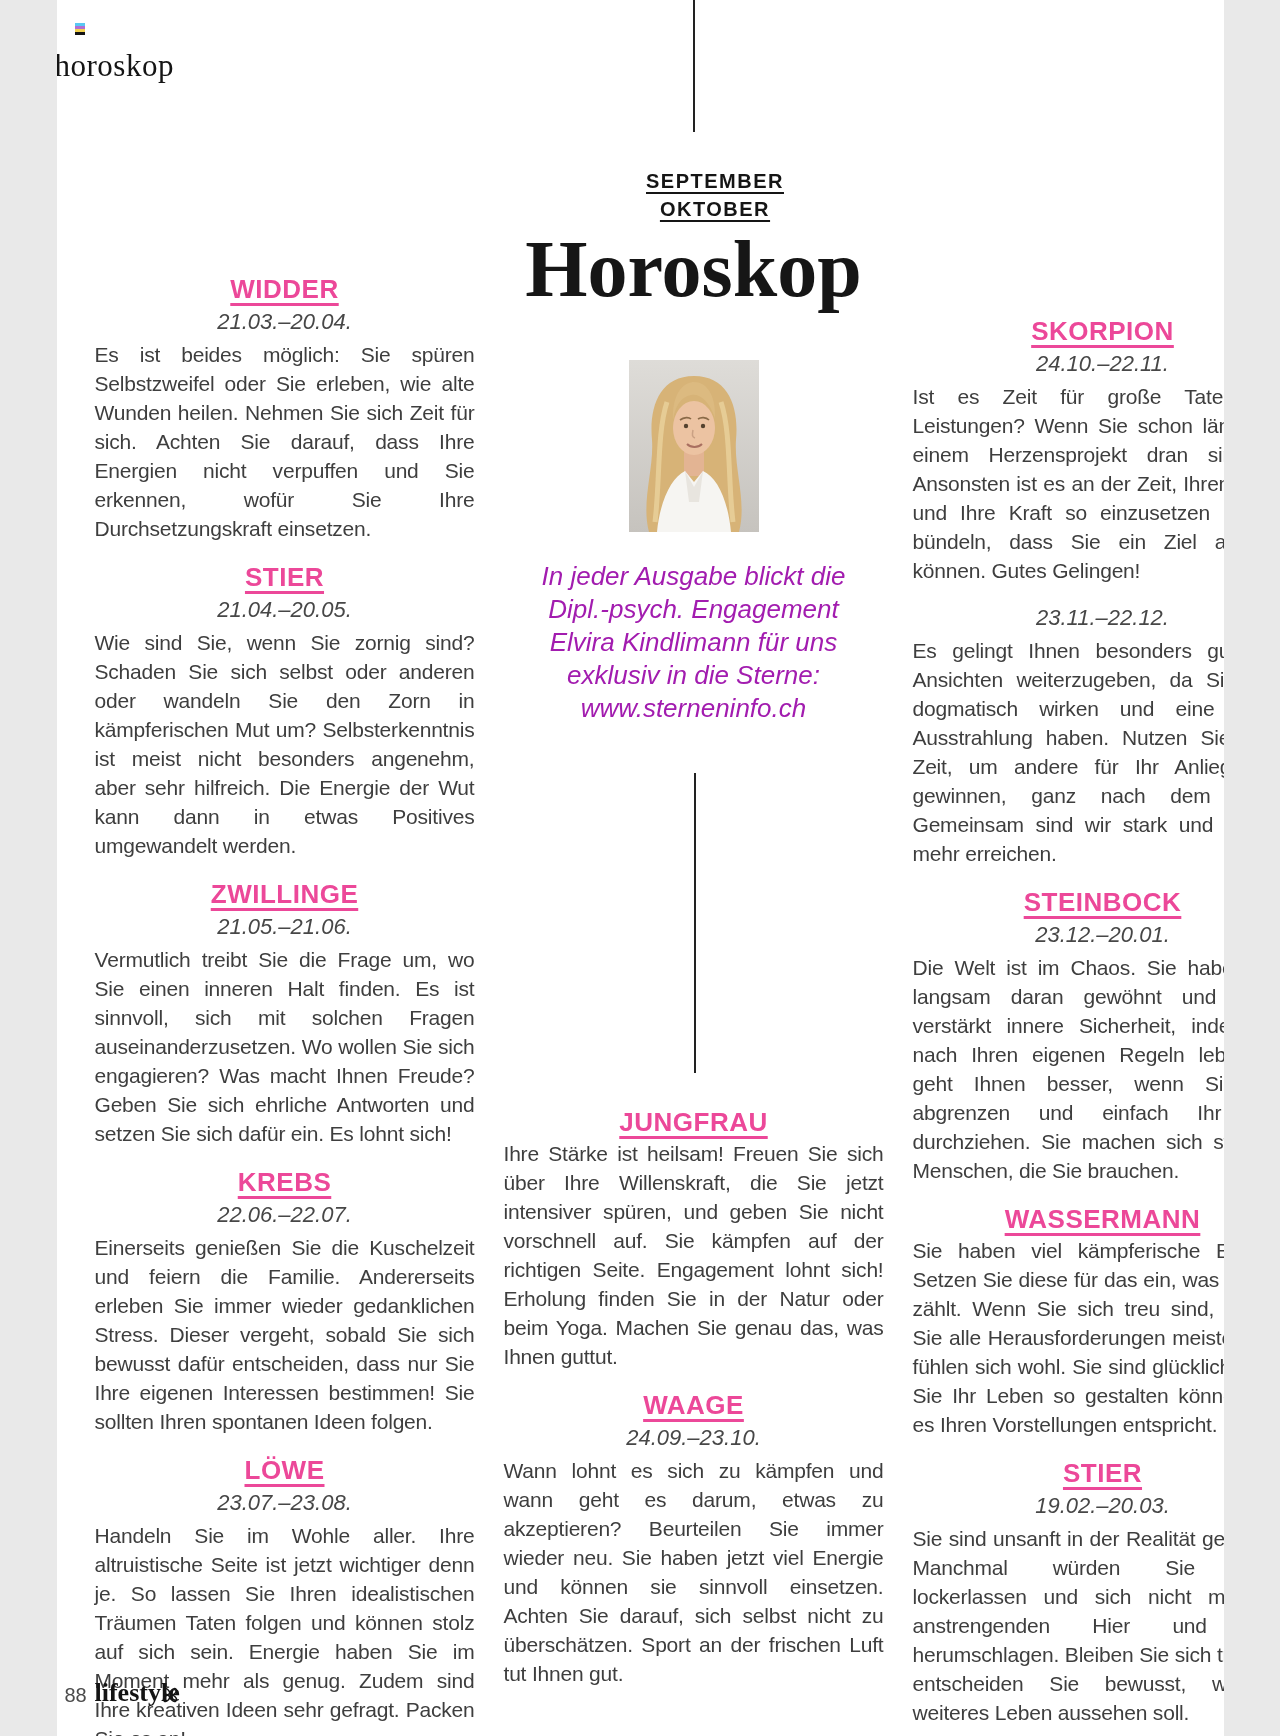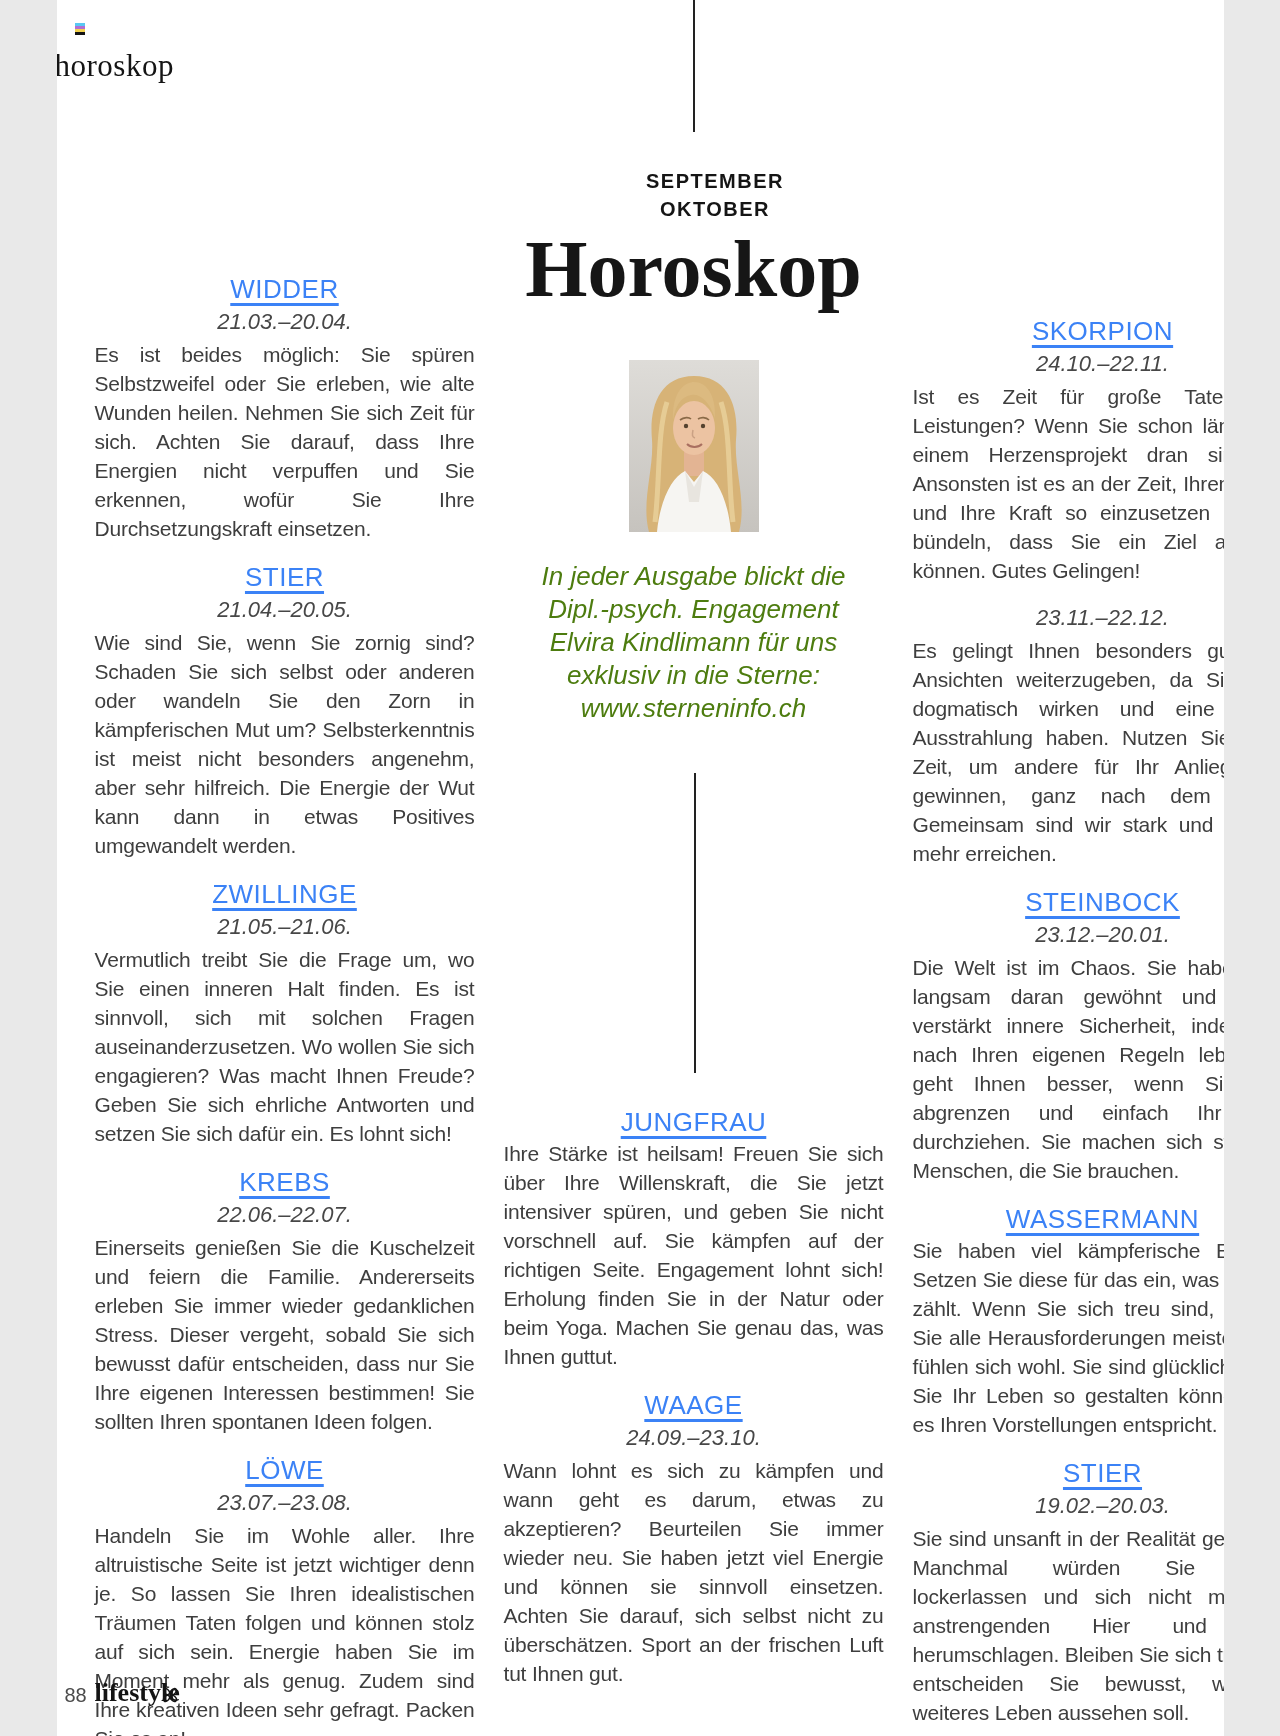--- a/index.html
+++ b/index.html
@@ -16,43 +16,43 @@
     font-family:"Liberation Serif", serif; font-size:31px; color:#141414; letter-spacing:0.5px;
   }
   
   .rule-v{position:absolute; width:2px; background:#222;}
   .rule-top{left:636px; top:0; height:132px;}
   .rule-mid{left:637px; top:773px; height:300px;}
   
   .months{position:absolute; left:447px; top:168px; width:380px; text-align:center; line-height:27px;}
   .months .m{
     display:inline-block; font-weight:bold; font-size:20px; letter-spacing:1.5px; color:#151515;
-    text-decoration-thickness:2px; text-underline-offset:4px;margin-left:43px;
+    text-decoration:underline; text-decoration-thickness:2px; text-underline-offset:4px;margin-left:43px;
   }
   
   .page-title{
     position:absolute; left:447px; top:228px; width:380px; text-align:center;
     font-family:"Liberation Serif", serif; font-weight:bold; font-size:80px; line-height:82px; color:#161616;
   }
   
   .portrait{position:absolute; left:572px; top:360px; width:130px; height:172px;}
   
   .intro{
     position:absolute; left:427px; top:560px; width:420px; text-align:center;
-    font-style:italic; font-size:26px; line-height:33px; color:#4d7c0f;
+    font-style:italic; font-size:26px; line-height:33px; color:#a21caf;
   }
   .intro .iline{white-space:nowrap;}
   
   .col{position:absolute; width:380px;}
   .col-left{left:38px; top:272px;}
   .col-midlow{left:447px; top:1105px;}
   .col-right{left:856px; top:314px;}
   .sign{margin-bottom:17px;}
   .sign-name{
-    text-align:center; font-weight:normal; font-size:26px; line-height:34px; letter-spacing:0.5px; color:#3b82f6;
+    text-align:center; font-weight:bold; font-size:26px; line-height:34px; letter-spacing:0.5px; color:#ec4899;
     text-decoration:underline; text-decoration-thickness:2.5px; text-underline-offset:5px;
   }
   .sign-dates{text-align:center; font-style:italic; font-size:22px; line-height:31px; color:#474747; margin-bottom:3px;}
   .sign-text{
     text-align:justify; font-size:21px; line-height:29px; letter-spacing:-0.2px; color:#3e3e3e;
     hyphens:auto; -webkit-hyphens:auto;
   }
   
   .page-number{position:absolute; left:8px; top:1684px; font-size:20px; color:#4a4a4a;}
   .footer-brand{position:absolute; left:38px; top:1678px; font-family:"Liberation Serif", serif; font-weight:bold; font-size:26px; color:#141414;}

